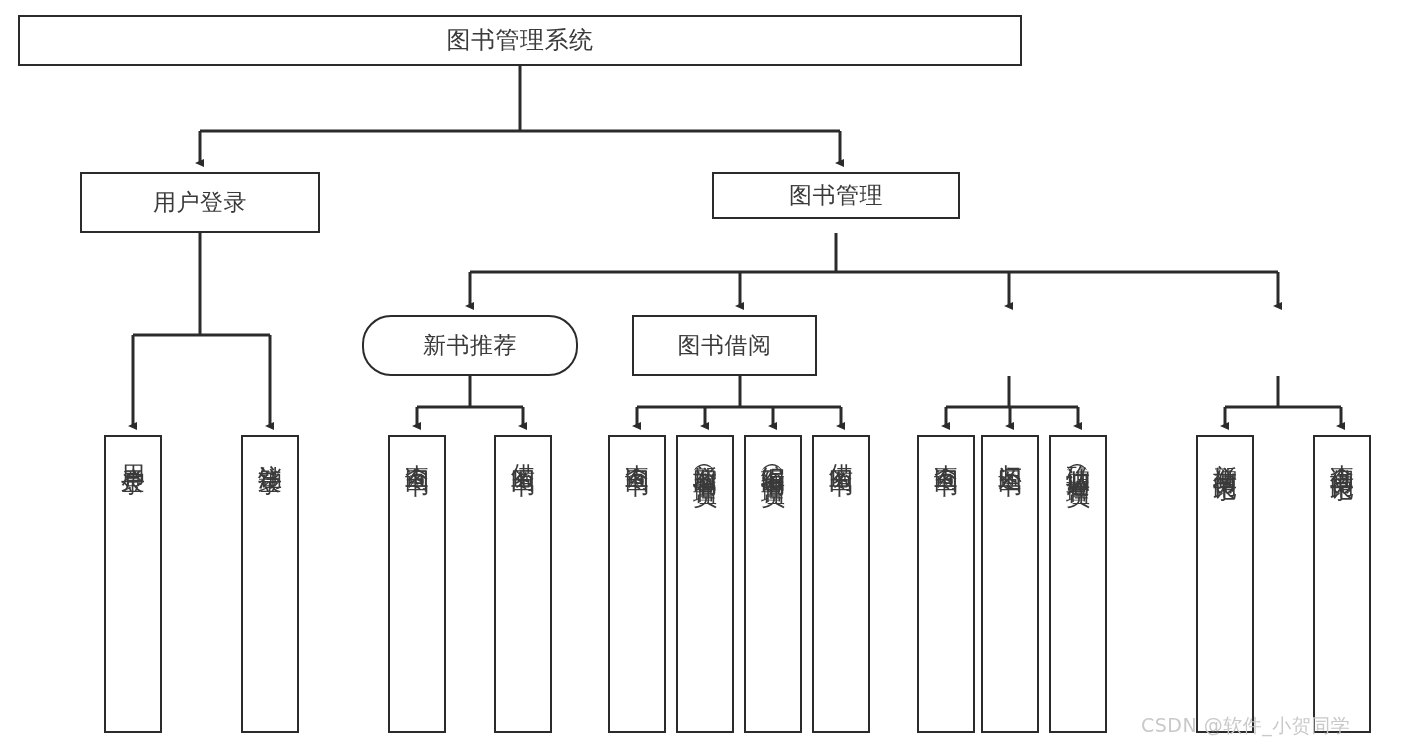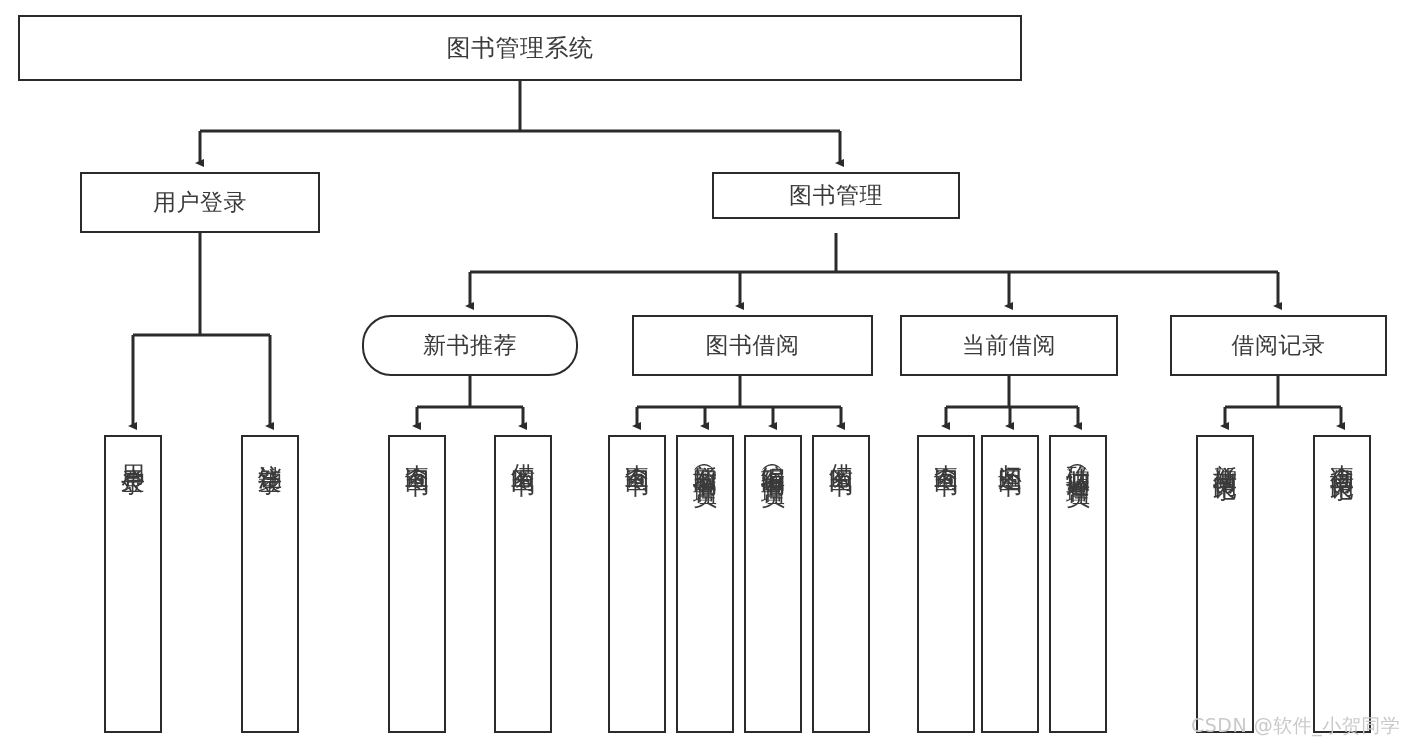--- a/index.html
+++ b/index.html
@@ -63,21 +63,21 @@
     font-size: 24px;
     line-height: 1.0;
     letter-spacing: 3px;
     max-height: 282px;
   }
   .node.v.tall .lbl {
     max-height: 284px;
   }
   .watermark {
     position: absolute;
-    left: 1191px;
+    left: 1141px;
     top: 713px;
     font-size: 19px;
     color: #c9c9c9;
     white-space: nowrap;
     z-index: 3;
     letter-spacing: 0.5px;
   }
 </style>
 </head>
 <body>
@@ -127,42 +127,36 @@
       <path d="M1010,407 L1010,426" marker-end="url(#arw)"></path>
       <path d="M1078,407 L1078,426" marker-end="url(#arw)"></path>
 
       <path d="M1278,376 L1278,407"></path>
       <path d="M1225,407 L1341,407"></path>
       <path d="M1225,407 L1225,426" marker-end="url(#arw)"></path>
       <path d="M1341,407 L1341,426" marker-end="url(#arw)"></path>
     </g>
   </svg>
 
-  <div class="node h root" style="left:18px; top:15px; width:1004px; height:66px;">
+  <div class="node h root" style="left:18px; top:15px; width:1004px; height:51px;">
     <span class="lbl">图书管理系统</span>
   </div>
 
   <div class="node h" style="left:80px; top:172px; width:240px; height:61px;">
     <span class="lbl">用户登录</span>
   </div>
   <div class="node h" style="left:712px; top:172px; width:248px; height:47px;">
     <span class="lbl">图书管理</span>
   </div>
 
   <div class="node h" style="left:362px; top:315px; width:216px; height:61px;border-radius:29px;">
     <span class="lbl">新书推荐</span>
   </div>
-  <div class="node h" style="left:632px; top:315px; width:241px; height:61px;">
+  <div class="node h" style="left:632px; top:315px; width:185px; height:61px;">
     <span class="lbl">图书借阅</span>
-  </div>
-  <div class="node h" style="left:900px; top:315px; width:218px; height:61px;">
-    <span class="lbl">当前借阅</span>
-  </div>
-  <div class="node h" style="left:1170px; top:315px; width:217px; height:61px;">
-    <span class="lbl">借阅记录</span>
   </div>
 
   <div class="node v" style="left:104px; top:435px; width:58px; height:298px;">
     <span class="lbl">用户登录</span>
   </div>
   <div class="node v" style="left:241px; top:435px; width:58px; height:298px;">
     <span class="lbl">注销登录</span>
   </div>
 
   <div class="node v" style="left:388px; top:435px; width:58px; height:298px;">

